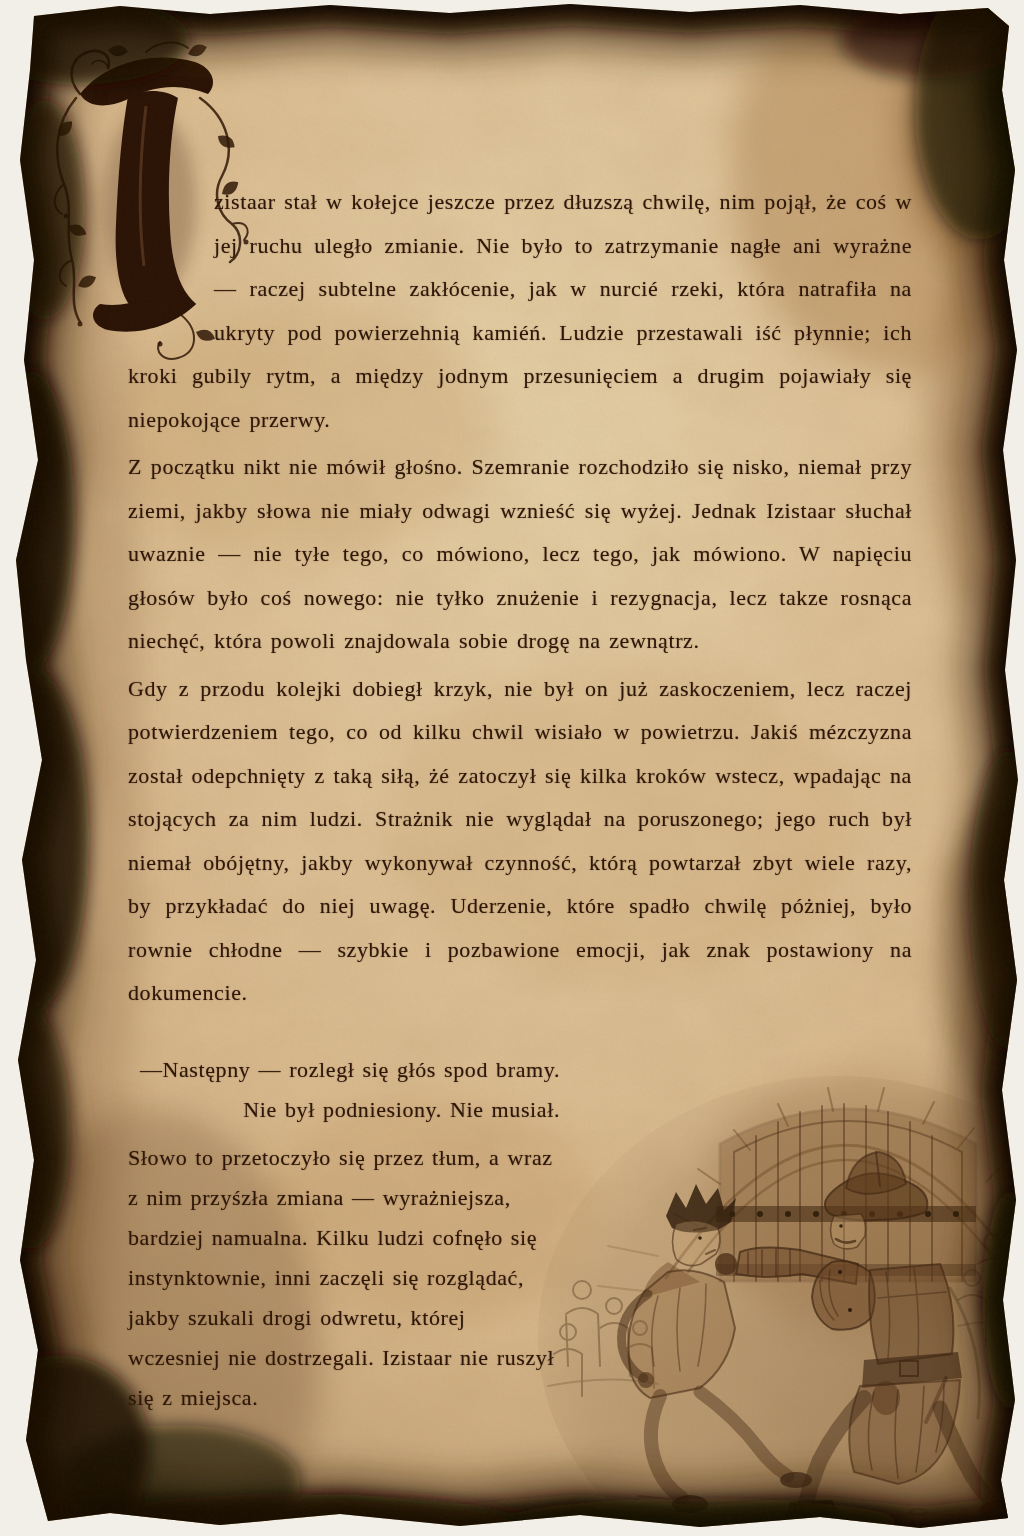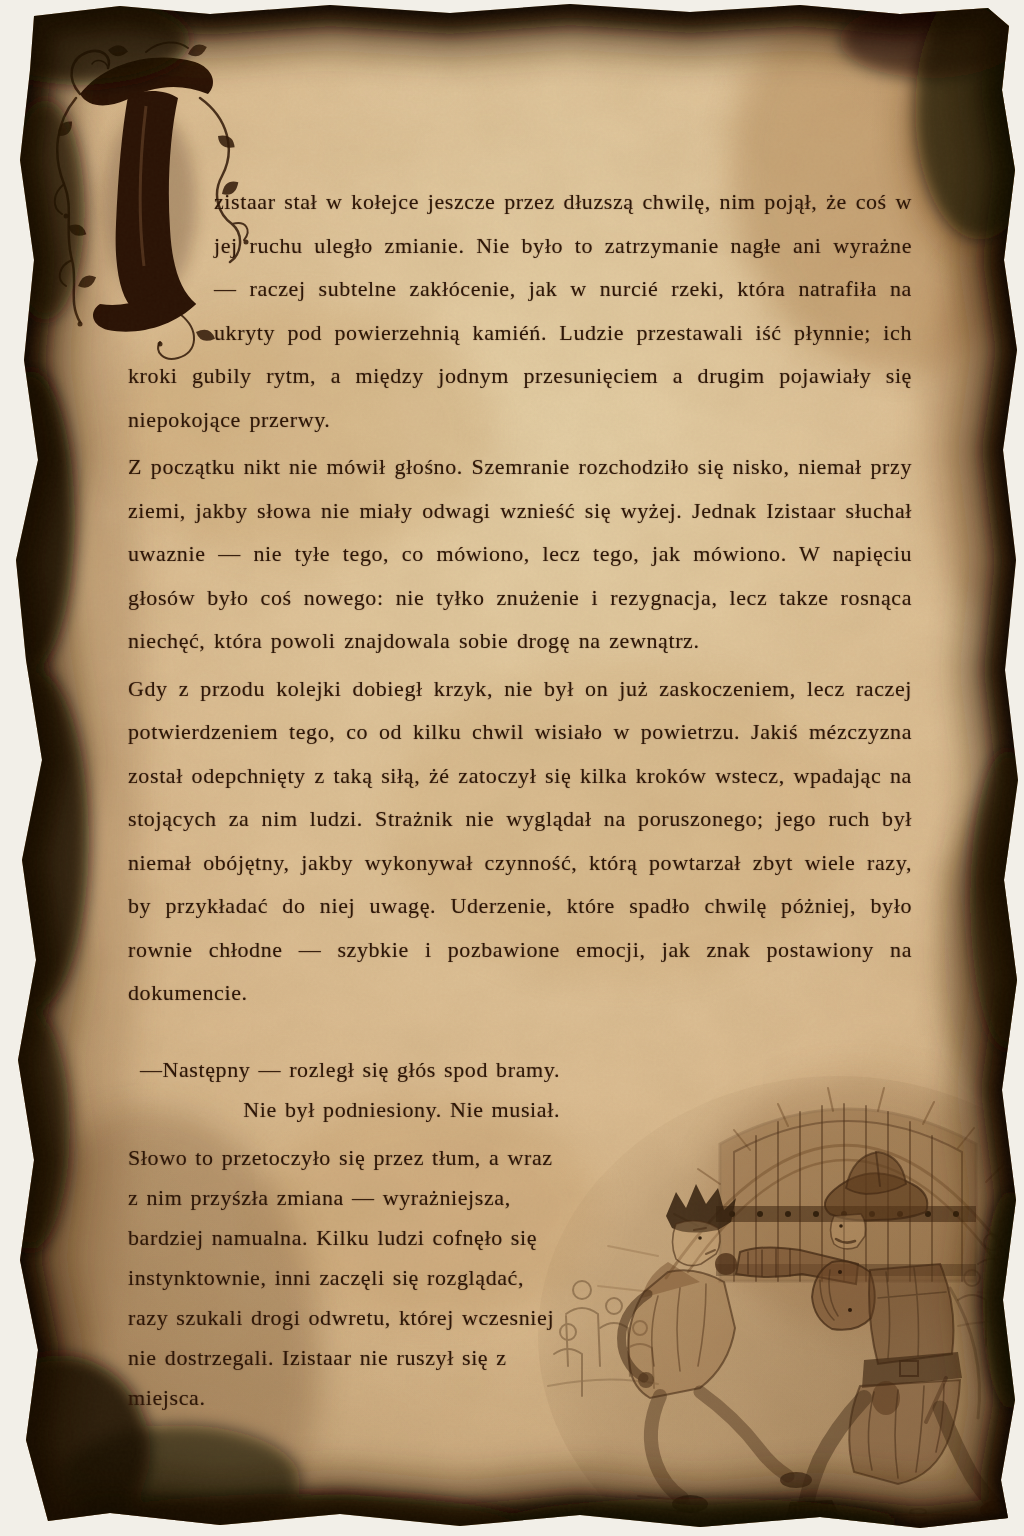--- a/index.html
+++ b/index.html
@@ -282,17 +282,17 @@
 
 <div class="text-layer">
   <div class="block-main">
     <p><span class="dc-spacer"></span><span>zistaar stał w kołejce jeszcze przez dłuzszą chwilę, nim pojął, że coś w jej ruchu uległo zmianie. Nie było to zatrzymanie nagłe ani wyrażne — raczej subtelne zakłócenie, jak w nurcié rzeki,  która natrafiła na ukryty pod powierzehnią kamiéń. Ludzie przestawali iść płynnie; ich kroki gubily rytm, a między jodnym przesunięciem a drugim pojawiały się niepokojące przerwy.</span></p>
     <p>Z początku nikt nie mówił głośno. Szemranie rozchodziło się nisko, niemał przy ziemi, jakby słowa nie miały odwagi wznieść się wyżej. Jednak Izistaar słuchał uwaznie — nie tyłe tego, co mówiono, lecz tego, jak mówiono. W napięciu głosów było coś nowego: nie tyłko znużenie i rezygnacja, lecz takze rosnąca niechęć, która powoli znajdowala sobie drogę na zewnątrz.</p>
     <p>Gdy z przodu kolejki dobiegł krzyk, nie był on już zaskoczeniem, lecz raczej potwierdzeniem tego, co od kilku chwil wisiało w powietrzu. Jakiś mézczyzna został odepchnięty z taką siłą, żé zatoczył się kilka kroków wstecz, wpadając na stojących za nim ludzi. Strażnik nie wyglądał na poruszonego; jego ruch był niemał obójętny, jakby wykonywał czynność, którą powtarzał zbyt wiele razy, by przykładać do niej uwagę. Uderzenie, które spadło chwilę póżniej, było rownie chłodne — szybkie i pozbawione emocji, jak znak postawiony na dokumencie.</p>
   </div>
   <div class="block-narrow">
     <p class="preline">—Następny — rozległ się głós spod bramy.
 Nie był podniesiony. Nie musiał.</p>
-    <p>Słowo to przetoczyło się przez tłum, a wraz z nim przyśzła zmiana — wyrażniejsza, bardziej namualna. Kilku ludzi cofnęło się instynktownie, inni zaczęli się rozglądać, razy szukali drogi odwretu, której wczesniej nie dostrzegali. Izistaar nie ruszył się z miejsca.</p>
+    <p>Słowo to przetoczyło się przez tłum, a wraz z nim przyśzła zmiana — wyrażniejsza, bardziej namualna. Kilku ludzi cofnęło się instynktownie, inni zaczęli się rozglądać, jakby szukali drogi odwretu, której wczesniej nie dostrzegali. Izistaar nie ruszył się z miejsca.</p>
   </div>
 </div>
 
 </div>
 
 </body></html>

